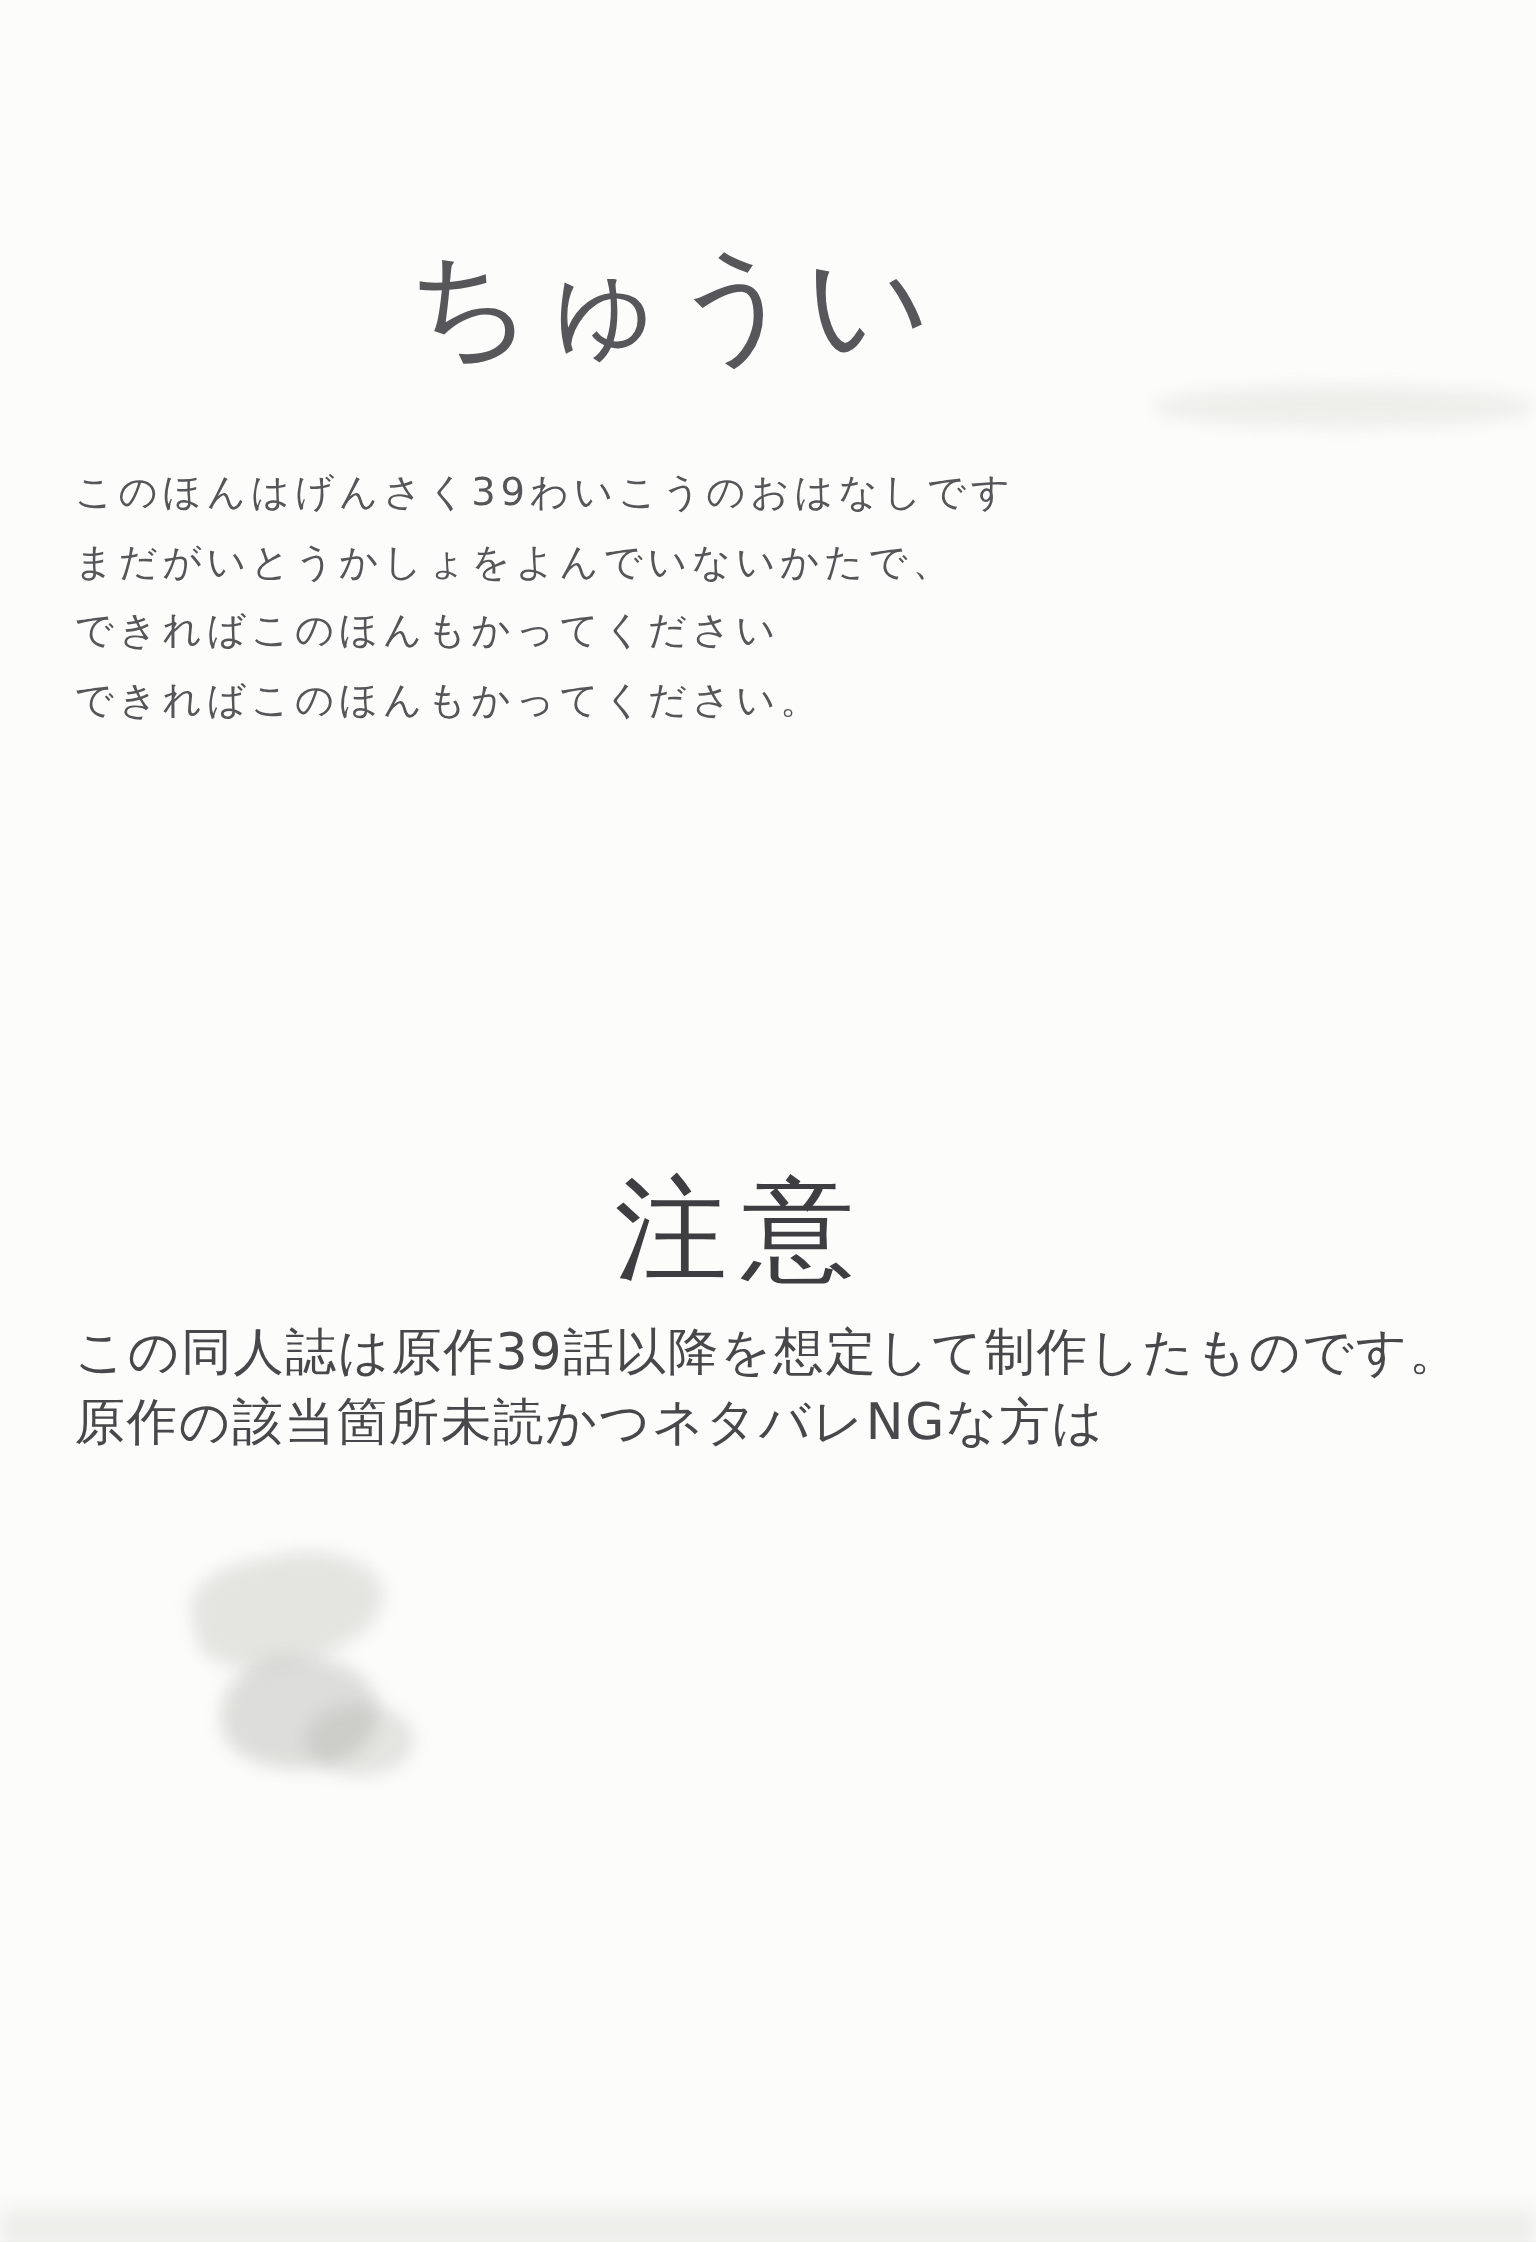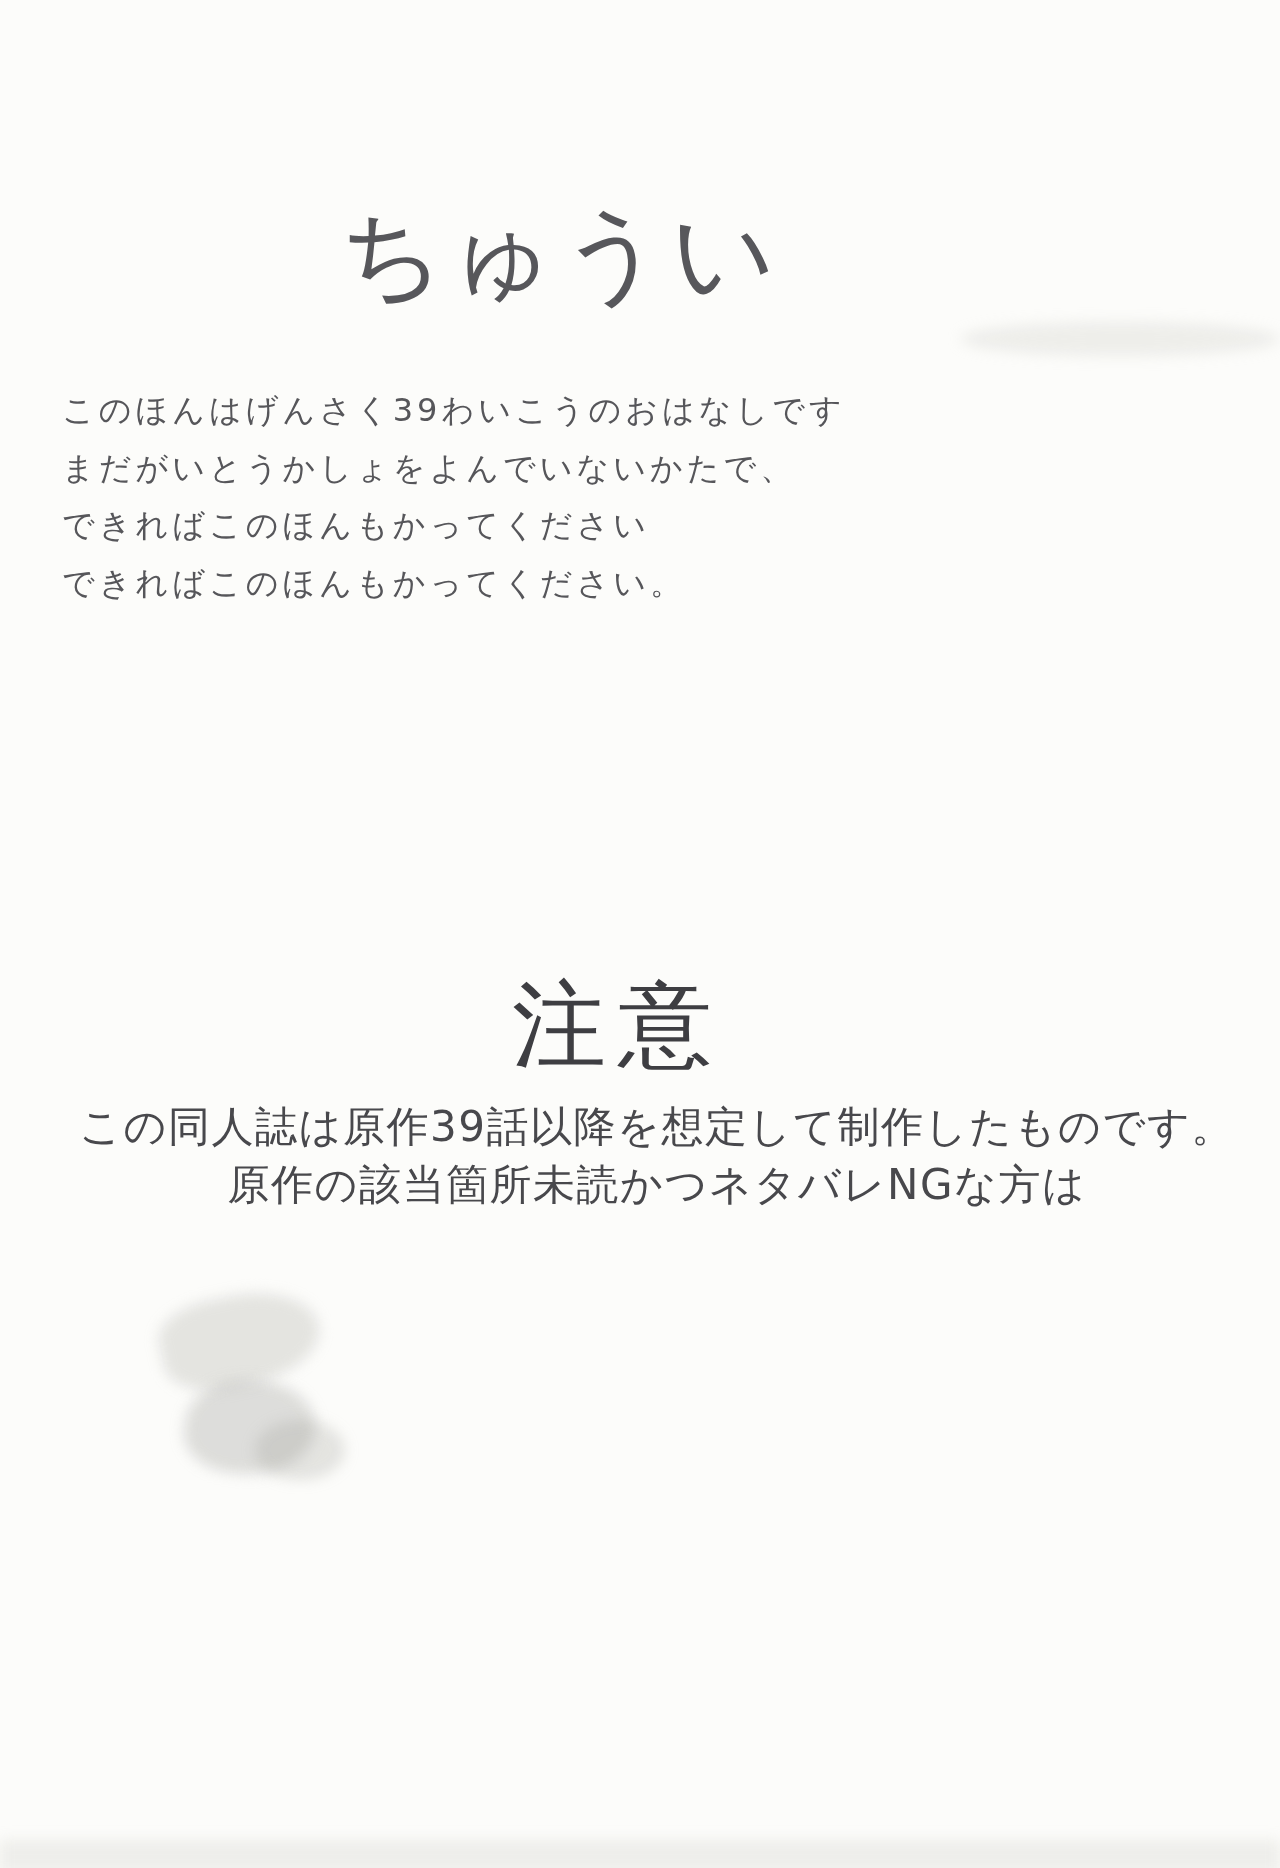--- a/index.html
+++ b/index.html
@@ -58,21 +58,21 @@
     position: absolute;
     top: 1098px;
     left: 62px;
     width: 1190px;
     color: #48484c;
     font-size: 42px;
     line-height: 57.5px;
     letter-spacing: 1.5px;
     white-space: nowrap;
   }
-  .notice-line { height: 57.5px; text-align: center; }
+  .notice-line { height: 57.5px; }
   
   .smudge {
     position: absolute;
     pointer-events: none;
     filter: blur(7px);
   }
   .smudge-a {
     left: 160px; top: 1295px; width: 160px; height: 90px;
     background: rgba(165,165,158,0.28);
     border-radius: 40% 60% 55% 45%;

